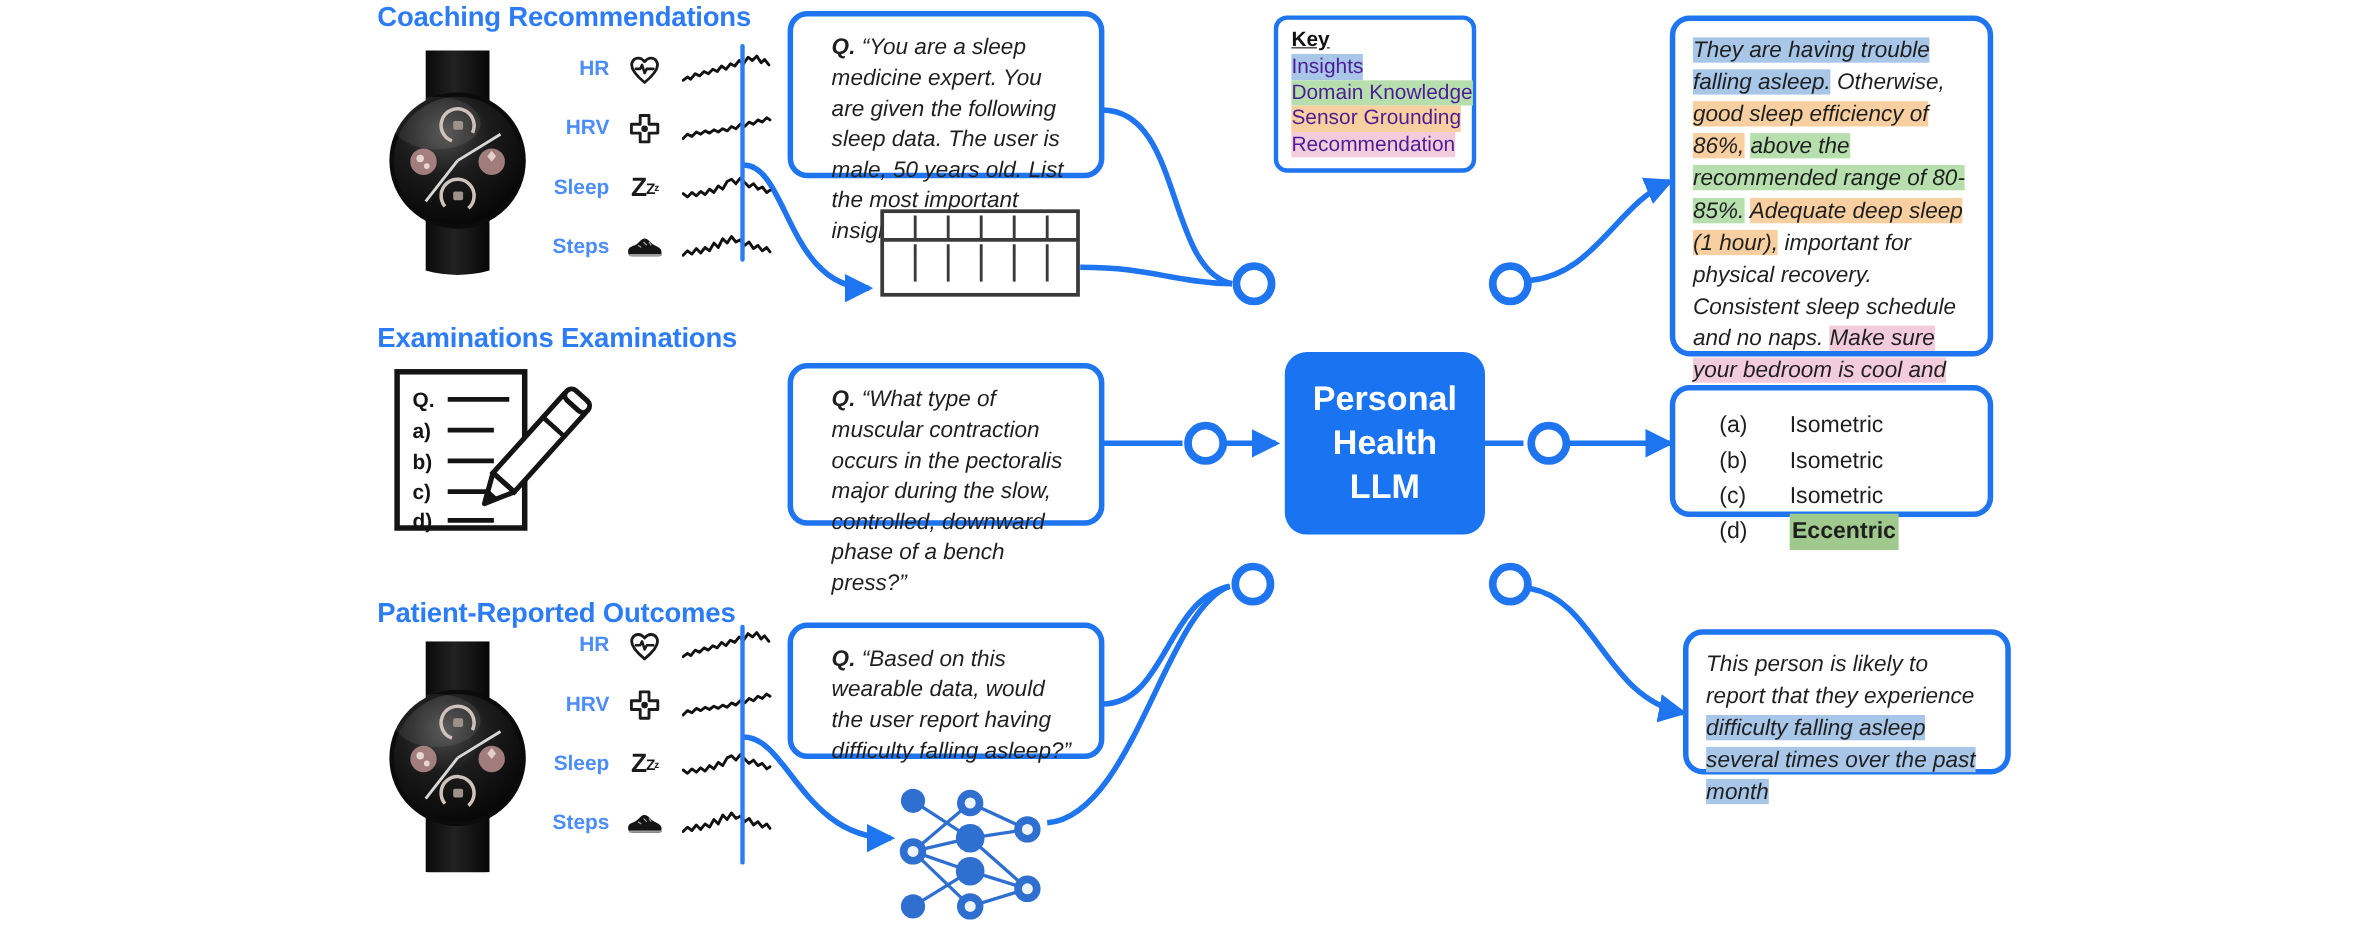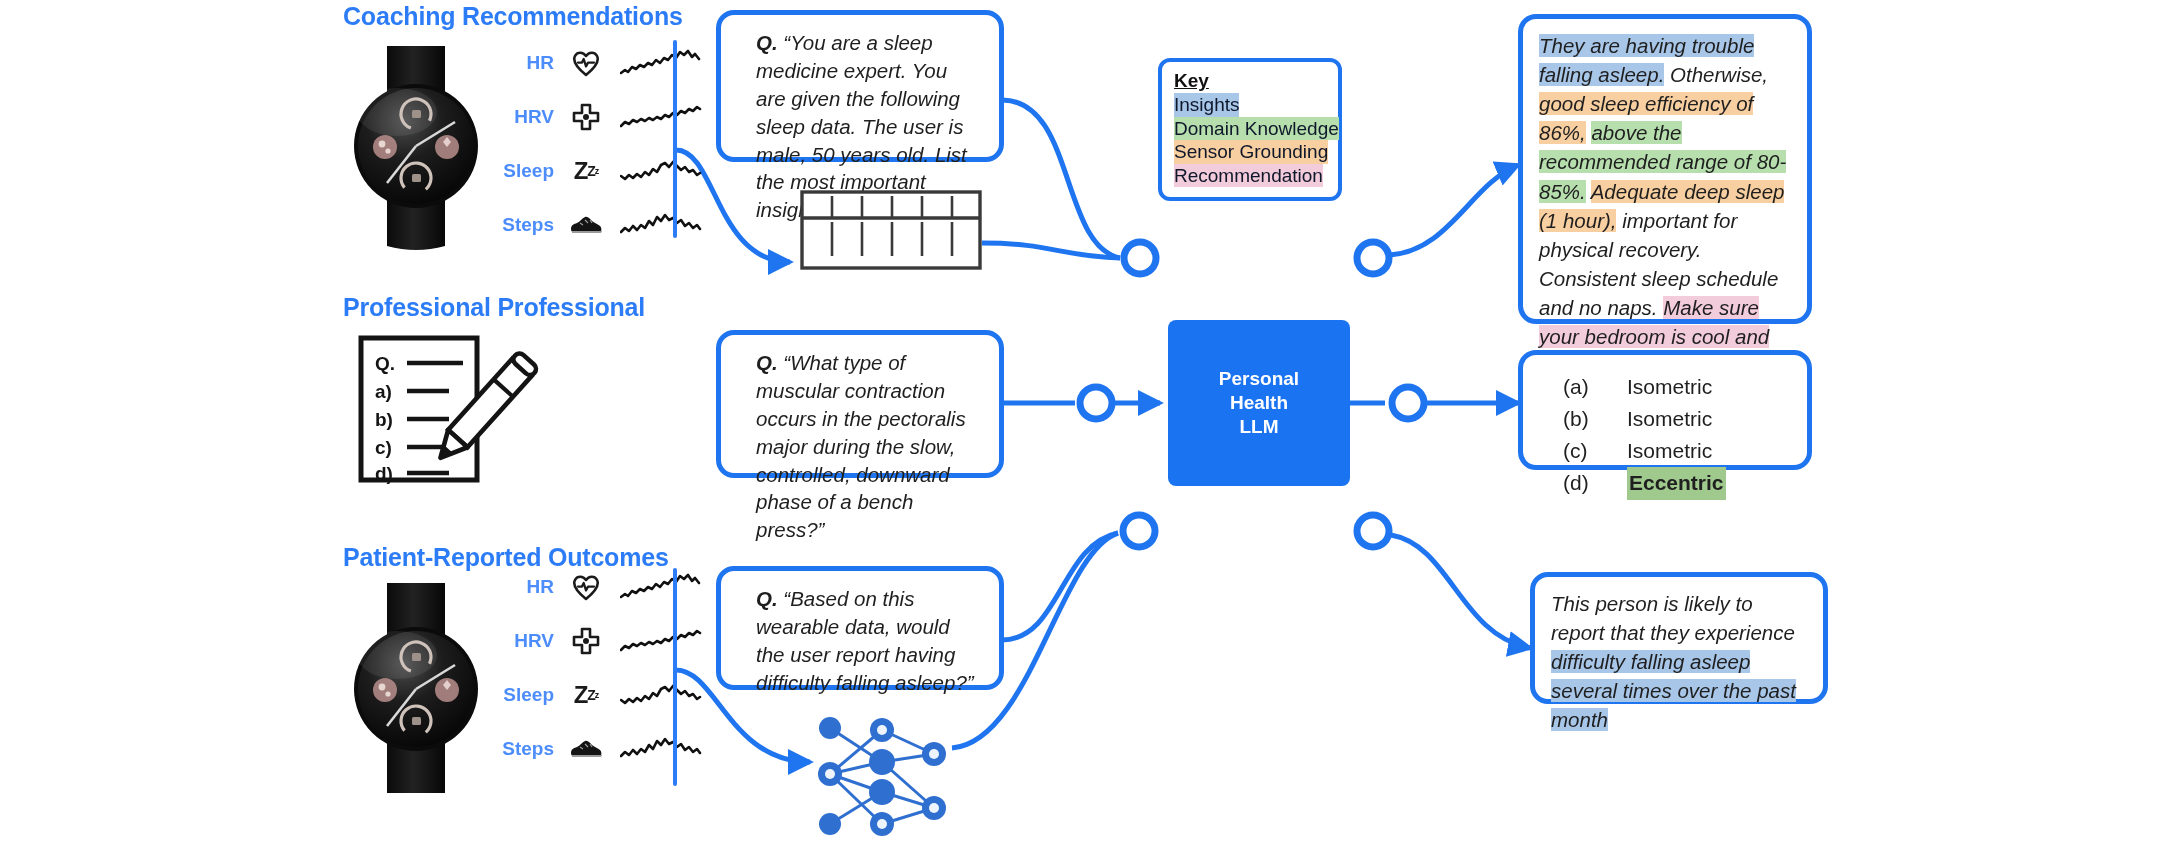--- a/index.html
+++ b/index.html
@@ -116,32 +116,31 @@
 
   
   .key-box {
     position: absolute;
     box-sizing: border-box;
     background: #ffffff;
     border: 4px solid #1f74f0;
     border-radius: 12px;
     padding: 8px 10px 10px 12px;
     z-index: 3;
-    margin-top: 44px;
   }
   .key-title {
     font-size: 19px;
     font-weight: bold;
     text-decoration: underline;
     color: #111;
     margin-bottom: 1px;
   }
   .key-item {
     font-size: 19px;
-    color: #0f172a;
+    color: #4c1d95;
     line-height: 1.24;
     display: inline-block;
     white-space: nowrap;
   }
   .key-row { line-height: 1.24; }
 
   
   .hl-insight  { background: #a8c6e8; }
   .hl-domain   { background: #b7dfae; }
   .hl-sensor   { background: #f8cfa0; }
@@ -153,24 +152,24 @@
     line-height: 1.42;
     color: #1f1f1f;
     padding: 12px 16px 12px 16px;
   }
 
   
   .llm {
     position: absolute;
     box-sizing: border-box;
     background: #1a73f0;
-    border-radius: 8px;
+    border-radius: 20px;
     color: #ffffff;
     font-weight: bold;
-    font-size: 19px;
+    font-size: 31px;
     line-height: 1.28;
     display: flex;
     align-items: center;
     justify-content: center;
     text-align: center;
     z-index: 3;
   }
 
   
   .mcq {
@@ -369,21 +368,21 @@
       <span class="key-item hl-rec">Recommendation</span>
     </div>
   </div>
 
   <div class="box" style="left:1518px; top:14px; width:294px; height:310px;">
     <div class="ans-text">
       <span class="hl-insight">They are having trouble falling asleep.</span><span> Otherwise, </span><span class="hl-sensor">good sleep efficiency of 86%,</span><span> </span><span class="hl-domain">above the recommended range of 80-85%.</span><span> </span><span class="hl-sensor">Adequate deep sleep (1 hour),</span><span> important for physical recovery. Consistent sleep schedule and no naps. </span><span class="hl-rec">Make sure your bedroom is cool and dark. Continue to avoid naps and keep a consistent sleep schedule.</span>
     </div>
   </div>
 
-  <div class="section-title abs" style="left:343px; top:293px;">Professional Professional</div>
+  <div class="section-title abs" style="left:343px; top:293px;">Examinations Examinations</div>
 
   <div class="abs exam-icon" style="left:355px; top:330px;">
     <svg width="185" height="160" viewBox="0 0 185 160">
 
       <rect x="6" y="8" width="116" height="142" fill="#ffffff" stroke="#141414" stroke-width="5"></rect>
 
       <text x="20" y="40" font-family="Liberation Sans, sans-serif" font-size="19" font-weight="bold" fill="#141414">Q.</text>
       <line x1="52" y1="33" x2="108" y2="33" stroke="#141414" stroke-width="4.4"></line>
       <text x="20" y="68" font-family="Liberation Sans, sans-serif" font-size="19" font-weight="bold" fill="#141414">a)</text>
       <line x1="52" y1="61" x2="94" y2="61" stroke="#141414" stroke-width="4.4"></line>

